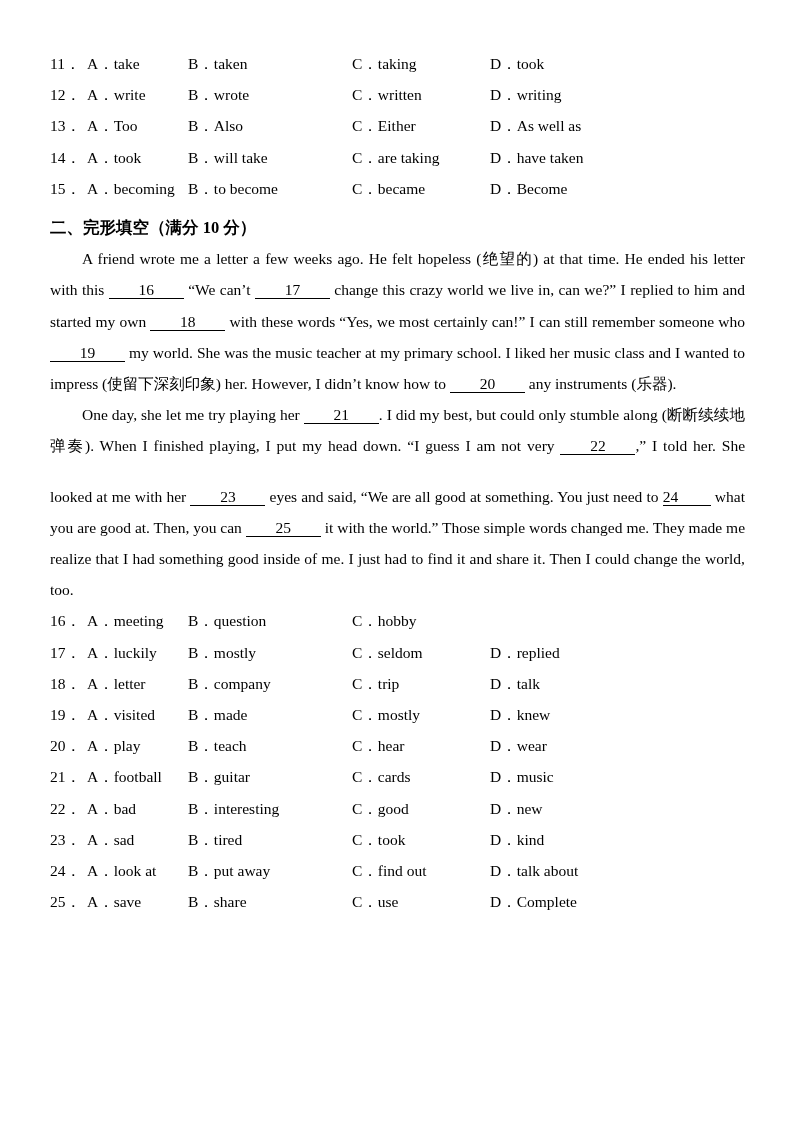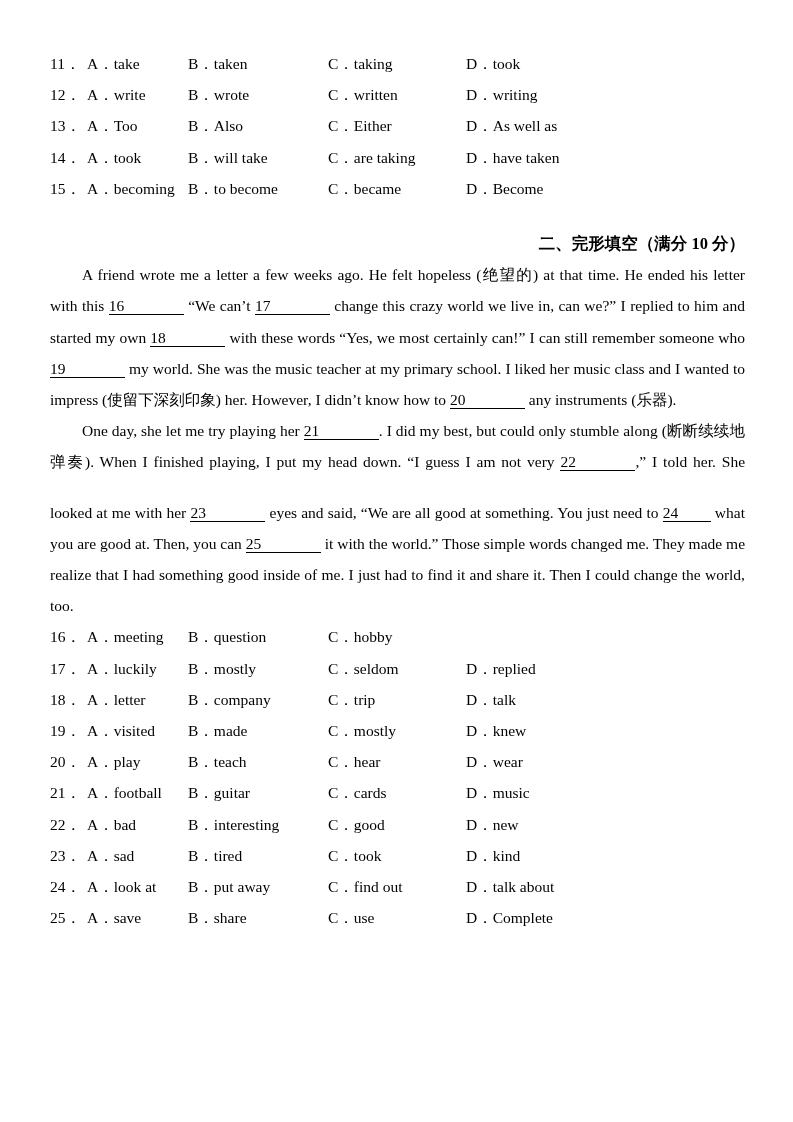--- a/index.html
+++ b/index.html
@@ -12,38 +12,38 @@
     color: #000000;
     font-family: "Liberation Serif", "DejaVu Serif", serif;
     font-size: 15.5px;
     padding: 48px 48px 0 50px;
     overflow: hidden;
   }
   .mcq-row { display: flex; line-height: 31.2px; white-space: nowrap; }
   .qnum  { width: 37px;  flex: none; }
   .opt-a { width: 101px; flex: none; }
   .opt-b { width: 140px; flex: none; }
-  .opt-c { width: 138px; flex: none; }
+  .opt-c { width: 138px; flex: none; margin-left: 24px; }
   .opt-d { flex: 1; min-width: 0; }
   .section-heading {
     font-size: 16.5px;
     font-weight: bold;
     line-height: 31.2px;
-    margin: 24px 0 0 0;
-    text-align: right;
+    margin: 8px 0 0 0;
   }
   .para {
     text-align: justify;
     line-height: 31.2px;
     text-indent: 32px;
   }
   .blank {
     display: inline-block;
     width: 75px;
     border-bottom: 1px solid #000000;
+    text-align: center;
     text-indent: 0;
     line-height: 17px;
     vertical-align: baseline;
   }
   .blank-start { width: 48px; text-align: left; margin-top: 26px; }
 </style>
 </head>
 <body>
 
 <div class="page">

